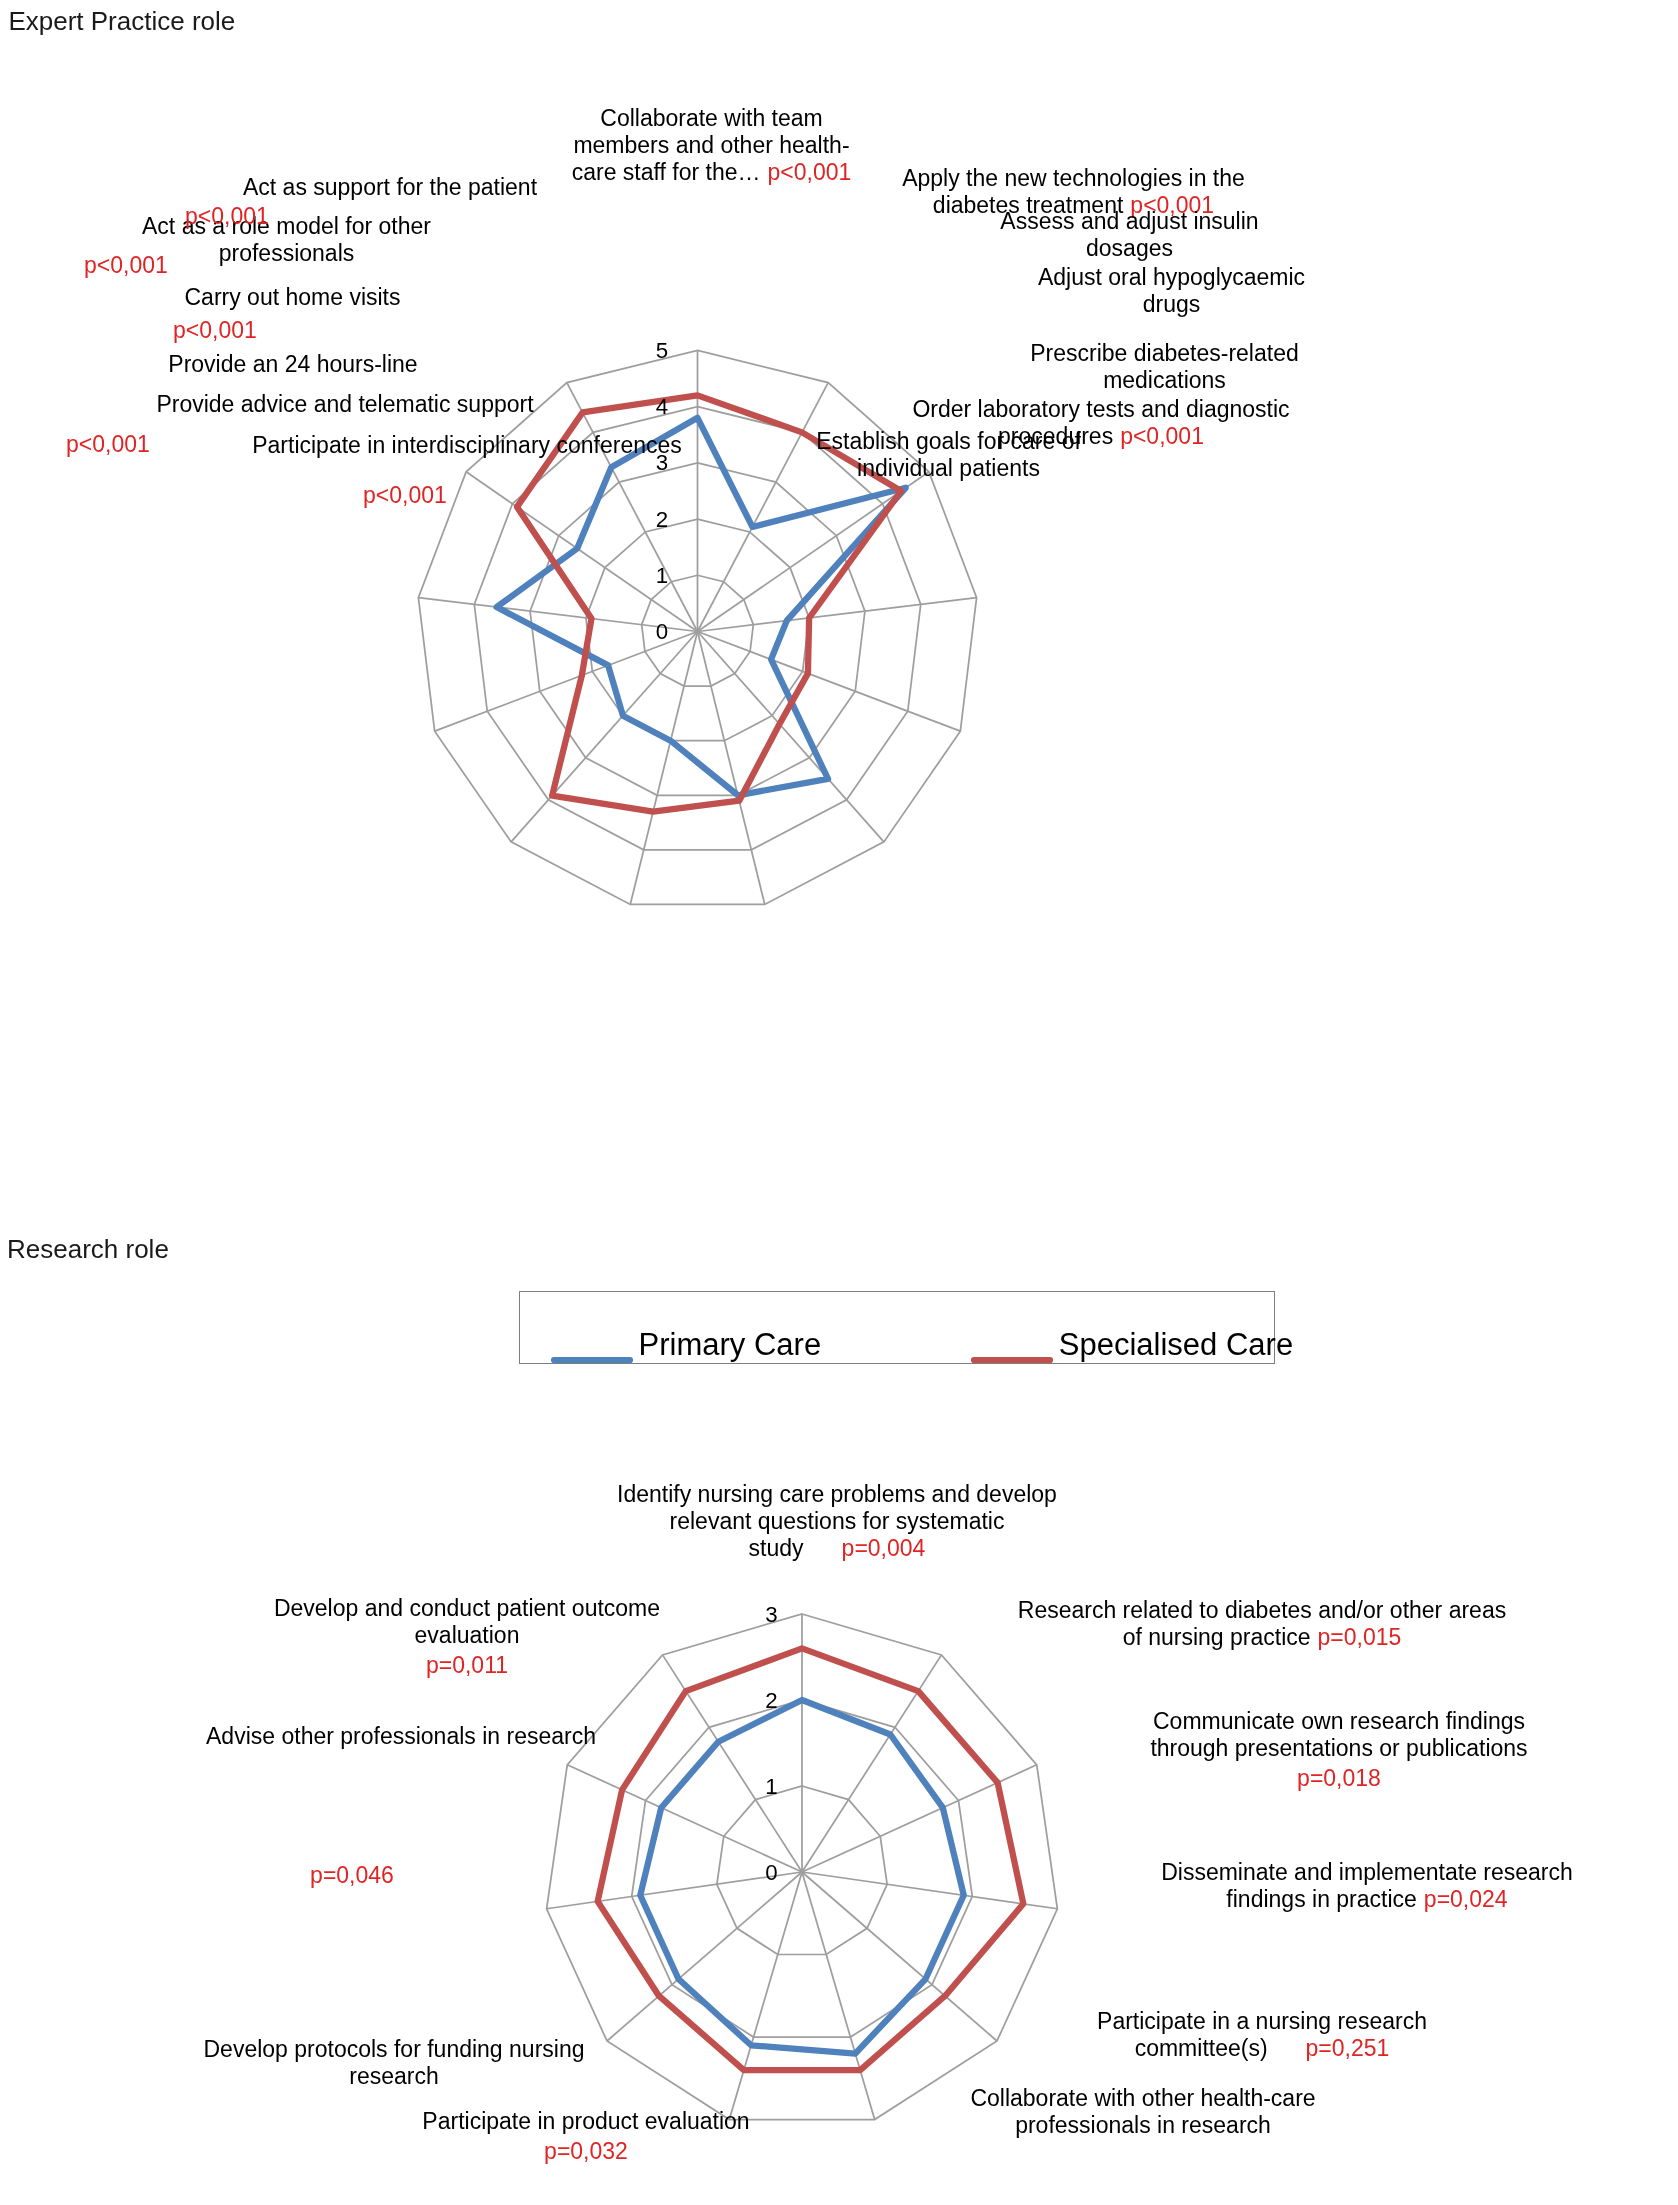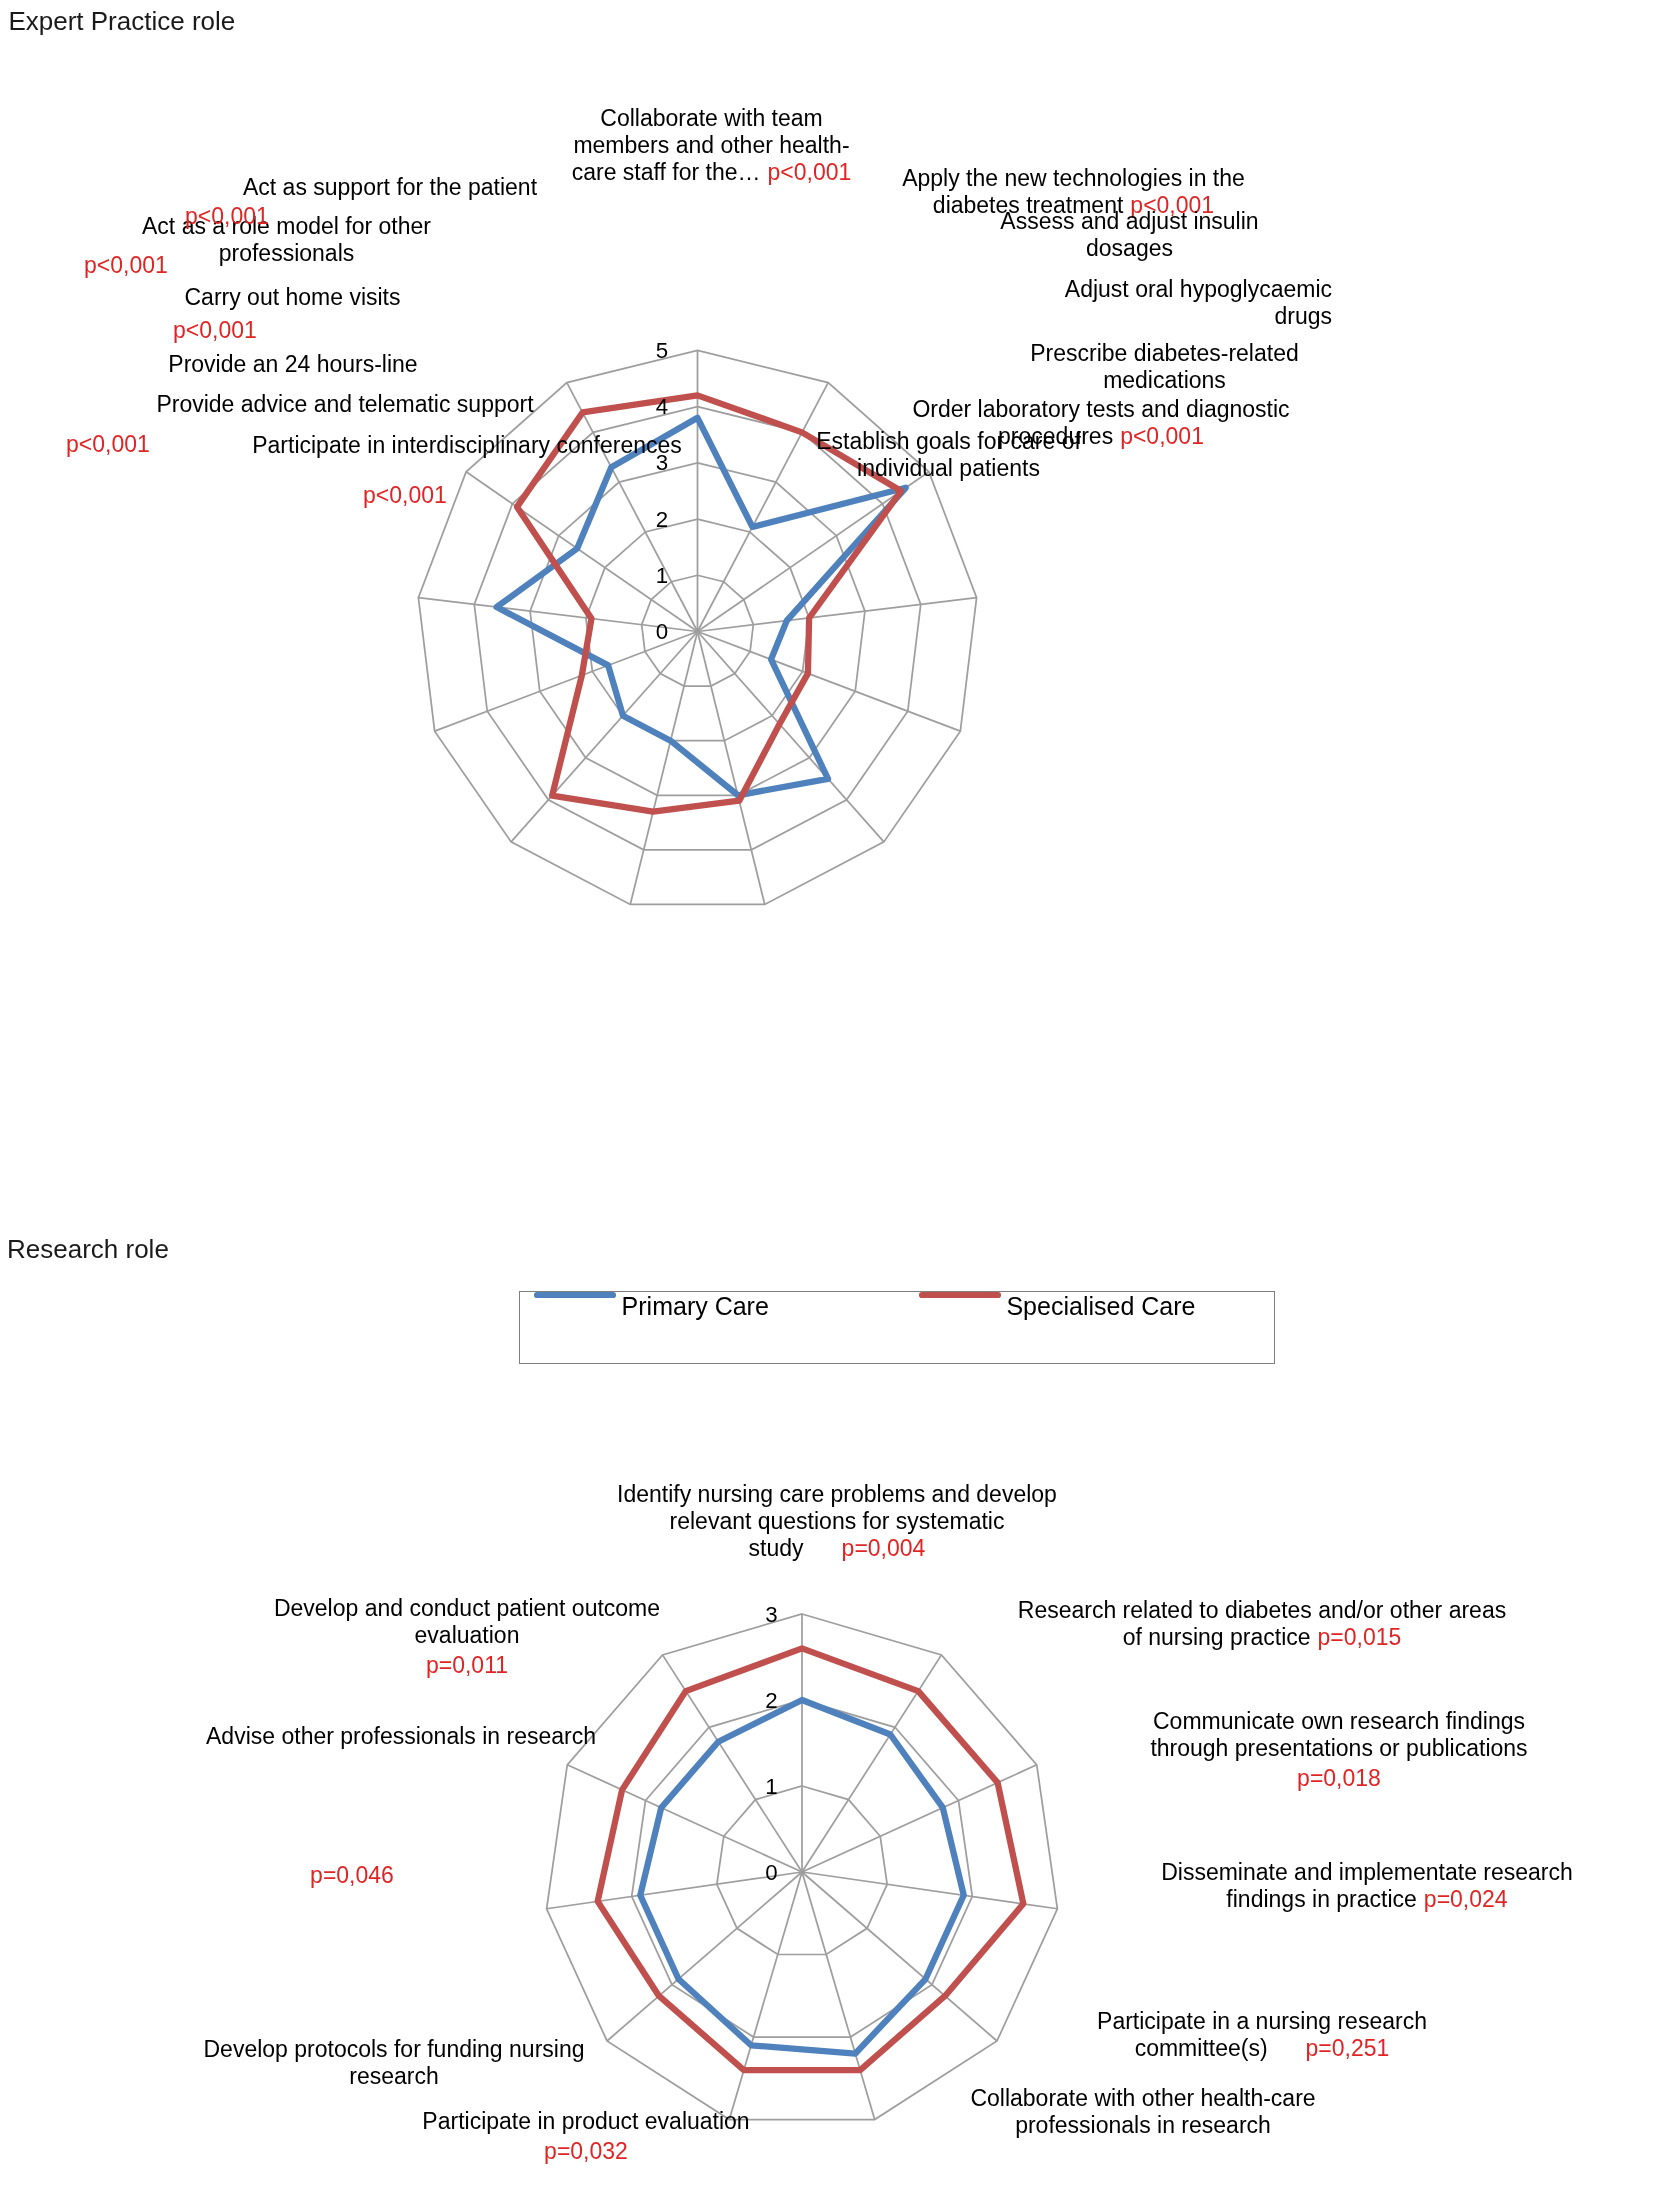--- a/index.html
+++ b/index.html
@@ -12,22 +12,22 @@
   svg.radar { position: absolute; }
   #radar1 { left: 265px; top: 199px; }
   #radar2 { left: 401px; top: 1471px; }
   .axis-label { position: absolute; font-size: 23px; line-height: 1.17; text-align: center; color: #000; }
   .pv { color: var(--pv, #e02424); }
   .pv.inline { margin-left: 7px; }
   .pv.gap { margin-left: 38px; }
   .pv.block { display: block; margin-top: 3px; }
   .pv-abs { position: absolute; font-size: 23px; color: var(--pv, #e02424); }
   .legend { position: absolute; left: 519px; top: 1291px; width: 756px; height: 73px;
-            border: 1.4px solid #7f7f7f; display: flex; align-items: flex-start;
-            font-size: 25px; padding-left: 14px; background: #fff; }
+            border: 1.4px solid #7f7f7f; display: flex; align-items: flex-end;
+            font-size: 31px; padding-left: 31px; background: #fff; }
   .swatch { display: inline-block; width: 82px; height: 6.3px; border-radius: 2.8px; flex: 0 0 auto; }
   .swatch.second { margin-left: 150px; }
   .legend-label { margin-left: 5.6px; white-space: nowrap; }
 </style>
 </head>
 <body>
 
 <div class="page">
 
   <div class="chart-title" id="title1">Expert Practice role</div>
@@ -57,21 +57,21 @@
       <text x="578" y="550.4" text-anchor="end" font-size="32" fill="#000" font-family="Liberation Sans, sans-serif">1</text>
       <text x="578" y="469.8" text-anchor="end" font-size="32" fill="#000" font-family="Liberation Sans, sans-serif">2</text>
       <text x="578" y="389.2" text-anchor="end" font-size="32" fill="#000" font-family="Liberation Sans, sans-serif">3</text>
       <text x="578" y="308.6" text-anchor="end" font-size="32" fill="#000" font-family="Liberation Sans, sans-serif">4</text>
       <text x="578" y="228" text-anchor="end" font-size="32" fill="#000" font-family="Liberation Sans, sans-serif">5</text>
     </svg>
   <div id="labels1">
       <div class="axis-label" style="left: 558px; top: 105px; width: 307px;"><span>Collaborate with team members and other health-care staff for the…</span><span class="pv inline">p&lt;0,001</span></div>
       <div class="axis-label" style="left: 899px; top: 165px; width: 349px;"><span>Apply the new technologies in the diabetes treatment</span><span class="pv inline">p&lt;0,001</span></div>
       <div class="axis-label" style="left: 976px; top: 208px; width: 307px;"><span>Assess and adjust insulin dosages</span></div>
-      <div class="axis-label" style="left: 1011px; top: 276px; width: 321px; text-align: right;"><span>Adjust oral hypoglycaemic drugs</span></div>
+      <div class="axis-label" style="left: 1011px; top: 264px; width: 321px;"><span>Adjust oral hypoglycaemic drugs</span></div>
       <div class="axis-label" style="left: 1004px; top: 340px; width: 321px;"><span>Prescribe diabetes-related medications</span></div>
       <div class="axis-label" style="left: 906px; top: 396px; width: 390px;"><span>Order laboratory tests and diagnostic procedures</span><span class="pv inline">p&lt;0,001</span></div>
       <div class="axis-label" style="left: 781px; top: 428px; width: 335px;"><span>Establish goals for care of individual patients</span></div>
       <div class="pv-abs" style="left: 363px; top: 482px;">p&lt;0,001</div>
       <div class="axis-label" style="left: 251px; top: 432px; width: 432px;"><span>Participate in interdisciplinary conferences</span></div>
       <div class="pv-abs" style="left: 66px; top: 431px;">p&lt;0,001</div>
       <div class="axis-label" style="left: 136px; top: 391px; width: 418px;"><span>Provide advice and telematic support</span></div>
       <div class="axis-label" style="left: 115px; top: 351px; width: 356px;"><span>Provide an 24 hours-line</span></div>
       <div class="pv-abs" style="left: 173px; top: 317px;">p&lt;0,001</div>
       <div class="axis-label" style="left: 139px; top: 284px; width: 307px;"><span>Carry out home visits</span></div>

